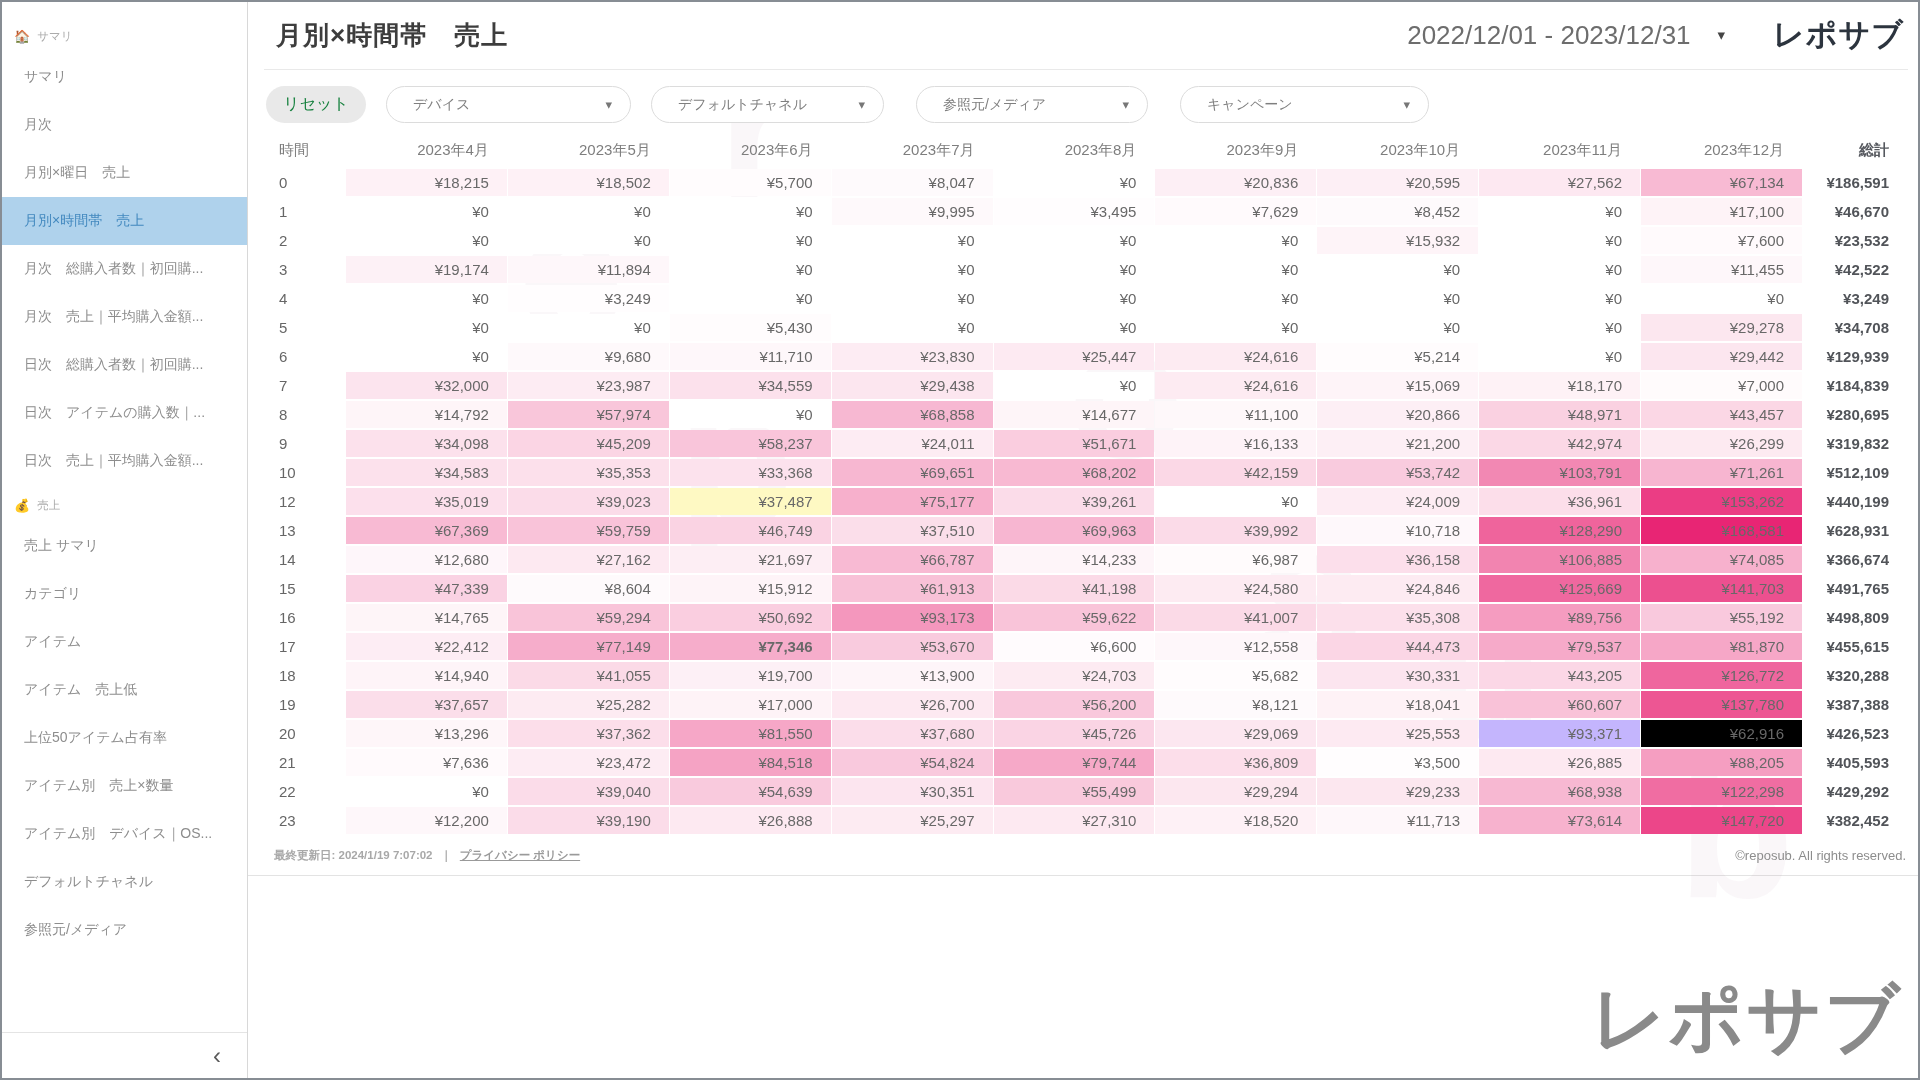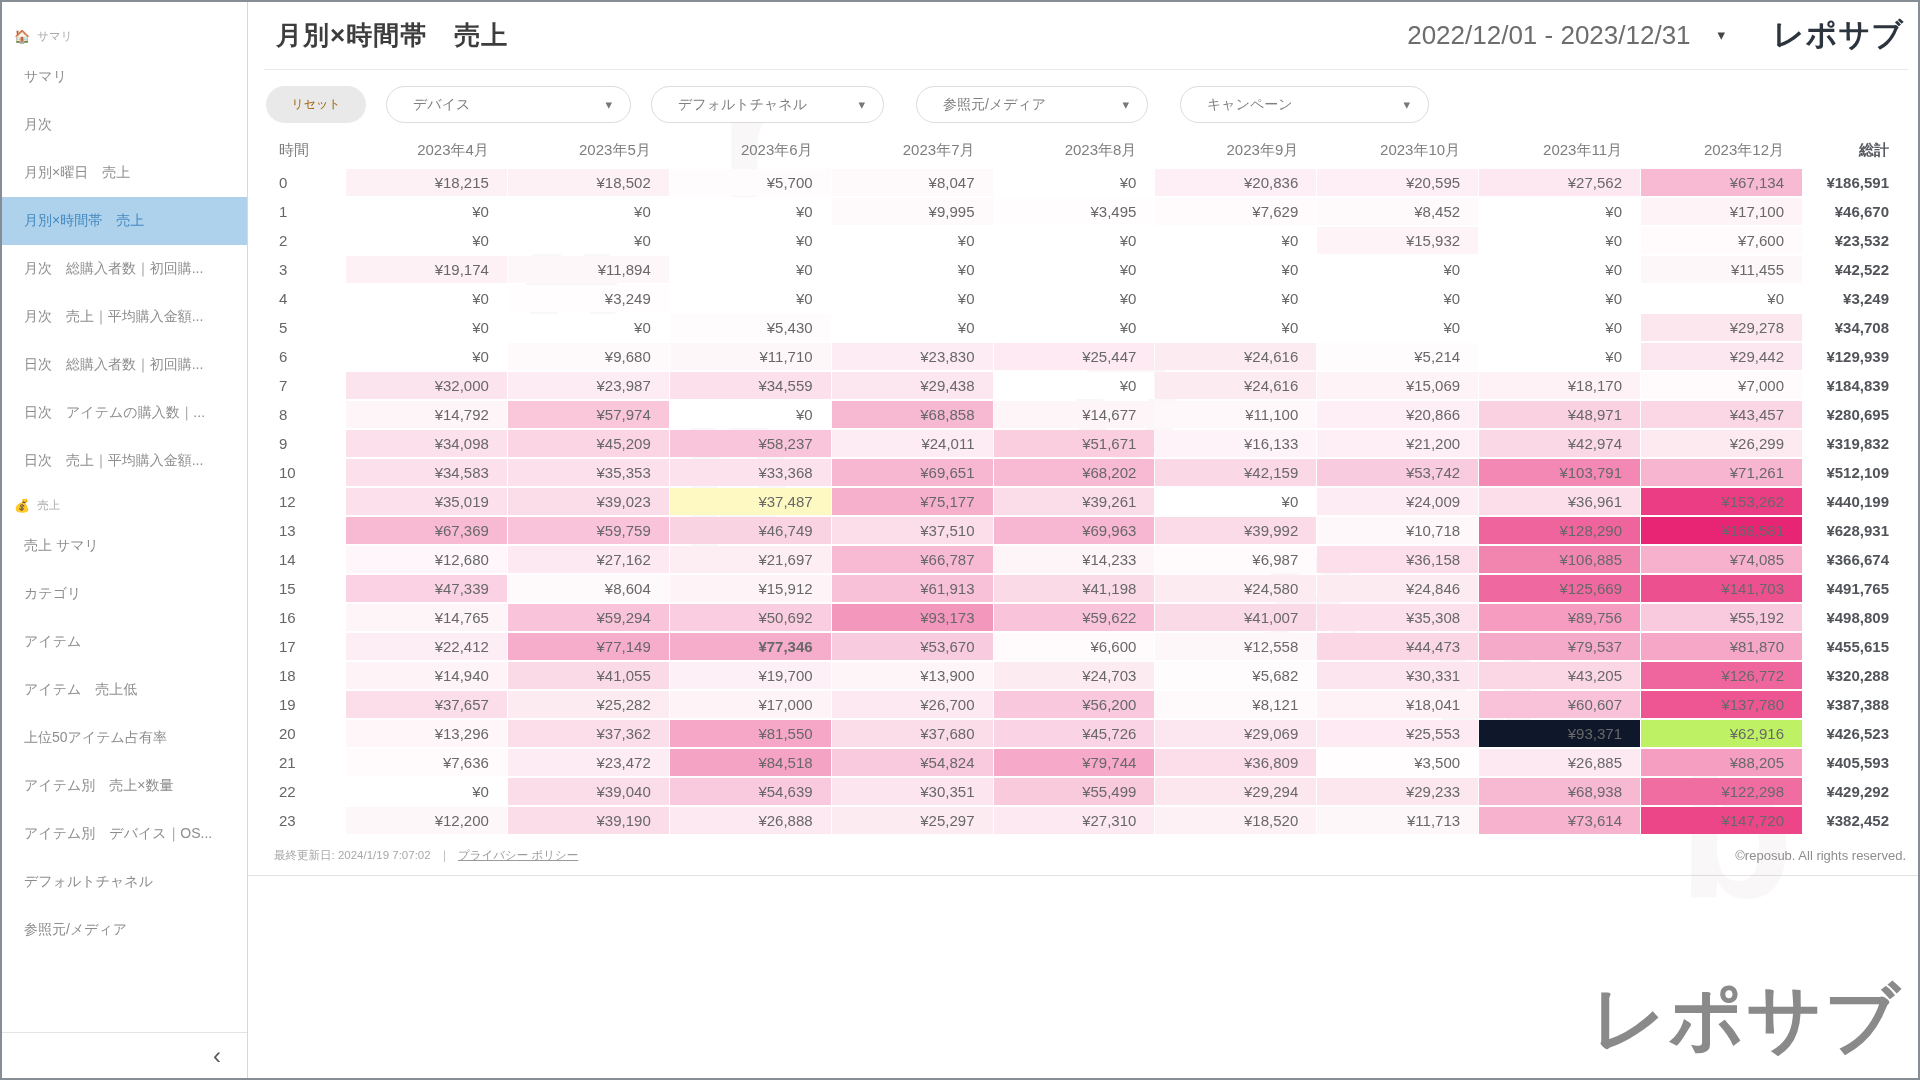--- a/index.html
+++ b/index.html
@@ -26,37 +26,37 @@
   .w3{left:820px;top:280px;} .w4{left:1010px;top:480px;} .w5{left:1180px;top:560px;}
   .w6{left:1430px;top:720px;}
 
   header.report-header { position:relative; z-index:2; display:flex; align-items:center; margin:0 10px 0 16px; padding:12px 4px 13px 12px; border-bottom:1px solid #e9e9e9; }
   h1.title { font-size:26px; font-weight:bold; color:#3d3d3d; letter-spacing:1px; }
   .date-picker { display:flex; align-items:center; gap:27px; margin-left:auto; font-size:26px; color:#6d6d6d; cursor:pointer; }
   .date-caret { font-size:15px; color:#454545; }
   .logo-top { font-size:31px; font-weight:bold; color:#2c343e; margin-left:48px; letter-spacing:1px; }
 
   .filters { position:relative; z-index:2; display:flex; align-items:center; gap:20px; padding:16px 0 0 18px; }
-  .reset { width:100px; height:37px; border-radius:19px; background:#e9e9e9; color:#a16207; font-size:12px; border:none; cursor:pointer; font-family:inherit; }
+  .reset { width:100px; height:37px; border-radius:19px; background:#e9e9e9; color:#15803d; font-size:16px; border:none; cursor:pointer; font-family:inherit; }
   .pill { height:37px; border:1px solid #dcdcdc; border-radius:19px; display:flex; align-items:center; background:#fff; color:#7f7f7f; font-size:14px; padding:0 18px 0 26px; cursor:pointer; }
   .pill:nth-child(2){ width:245px; } .pill:nth-child(3){ width:233px; }
   .pill:nth-child(4){ width:232px; margin-left:12px; } .pill:nth-child(5){ width:249px; margin-left:12px; }
   .pill-label { flex:1; } .pill-caret { color:#777; font-size:13px; }
 
   .table-wrap { position:relative; z-index:1; padding:10px 10px 0 26px; }
   table { width:100%; table-layout:fixed; border-collapse:separate; border-spacing:1px 2px; }
   th { font-weight:normal; color:#7e7e7e; font-size:15px; text-align:right; padding:6px 18px 7px 0; white-space:nowrap; }
   th.hour-h { text-align:left; padding-left:4px; }
   th.total-h { font-weight:bold; color:#55585e; }
   td { font-size:15px; color:#686868; height:27px; padding:0 18px 0 0; text-align:right; white-space:nowrap; }
   td.hour { text-align:left; padding:0 0 0 4px; color:#666; }
   td.total { font-weight:bold; color:#515459; }
 
   .report-footer { position:relative; z-index:2; display:flex; align-items:center; padding:12px 12px 0 26px; }
-  .foot-left { font-size:11.5px; color:#a8a8a8; display:flex; align-items:center; gap:8px; }
+  .foot-left { font-size:11.5px; color:#a8a8a8; display:flex; align-items:center; gap:8px;font-weight:bold; }
   .privacy { text-decoration:underline; color:#9a9a9a; cursor:pointer; }
   .foot-right { margin-left:auto; font-size:13px; color:#8d8d8d; }
   .card-divider { border-bottom:1px solid #e3e3e3; margin-top:12px; }
   .bottom-logo { position:absolute; right:16px; bottom:8px; font-size:74px; font-weight:bold; color:#8a8a8a; letter-spacing:2px; z-index:2; }
 </style>
 </head>
 <body>
 
 <div class="page">
 
@@ -450,22 +450,22 @@
             </tr>
             <tr>
               <td class="hour">20</td>
               <td class="val" style="background: rgb(254, 246, 249);">¥13,296</td>
               <td class="val" style="background: rgb(252, 222, 234);">¥37,362</td>
               <td class="val" style="background: rgb(246, 167, 199);">¥81,550</td>
               <td class="val" style="background: rgb(251, 221, 234);">¥37,680</td>
               <td class="val" style="background: rgb(250, 212, 228);">¥45,726</td>
               <td class="val" style="background: rgb(252, 231, 240);">¥29,069</td>
               <td class="val" style="background: rgb(253, 234, 242);">¥25,553</td>
-              <td class="val" style="background: #0f172a; padding-left: 28px;">¥93,371</td>
-              <td class="val" style="background: #bef264;">¥62,916</td>
+              <td class="val" style="background: #c4b5fd; padding-left: 28px;">¥93,371</td>
+              <td class="val" style="background: #000000;">¥62,916</td>
               <td class="total">¥426,523</td>
             </tr>
             <tr>
               <td class="hour">21</td>
               <td class="val" style="background: rgb(255, 250, 252);">¥7,636</td>
               <td class="val" style="background: rgb(253, 236, 243);">¥23,472</td>
               <td class="val" style="background: rgb(245, 163, 196);">¥84,518</td>
               <td class="val" style="background: rgb(249, 201, 221);">¥54,824</td>
               <td class="val" style="background: rgb(246, 169, 200);">¥79,744</td>
               <td class="val" style="background: rgb(252, 222, 234);">¥36,809</td>

